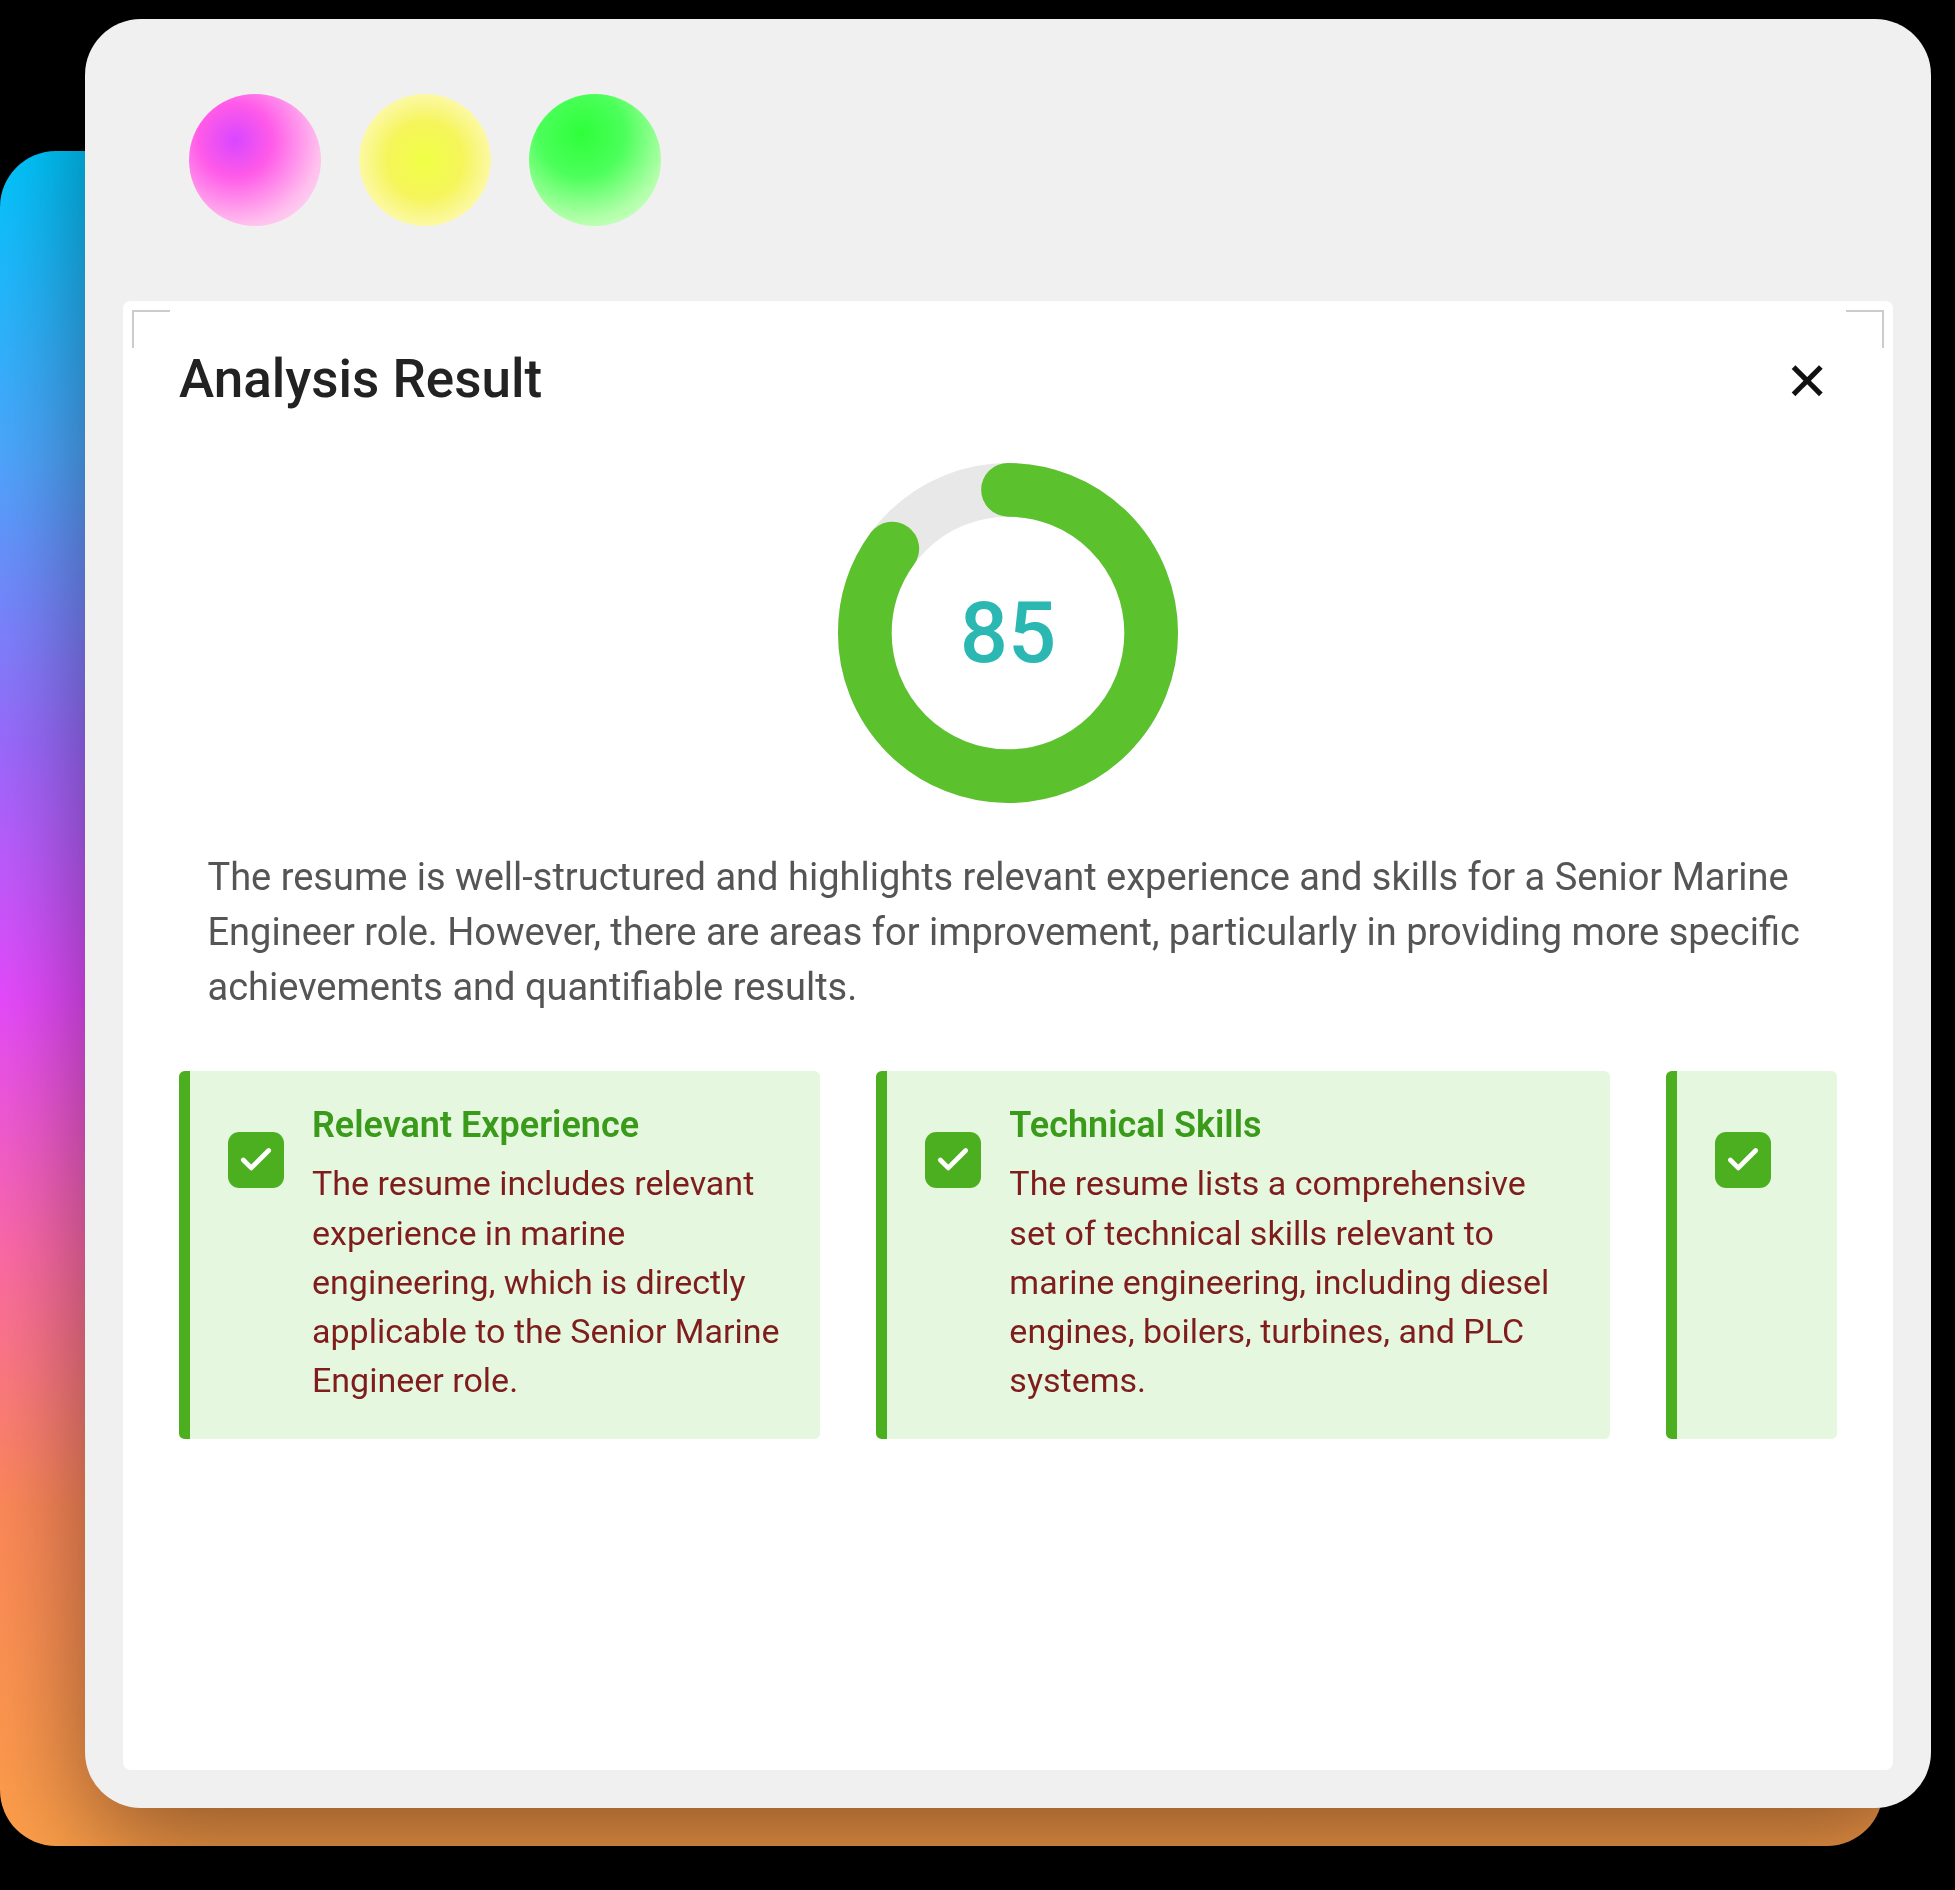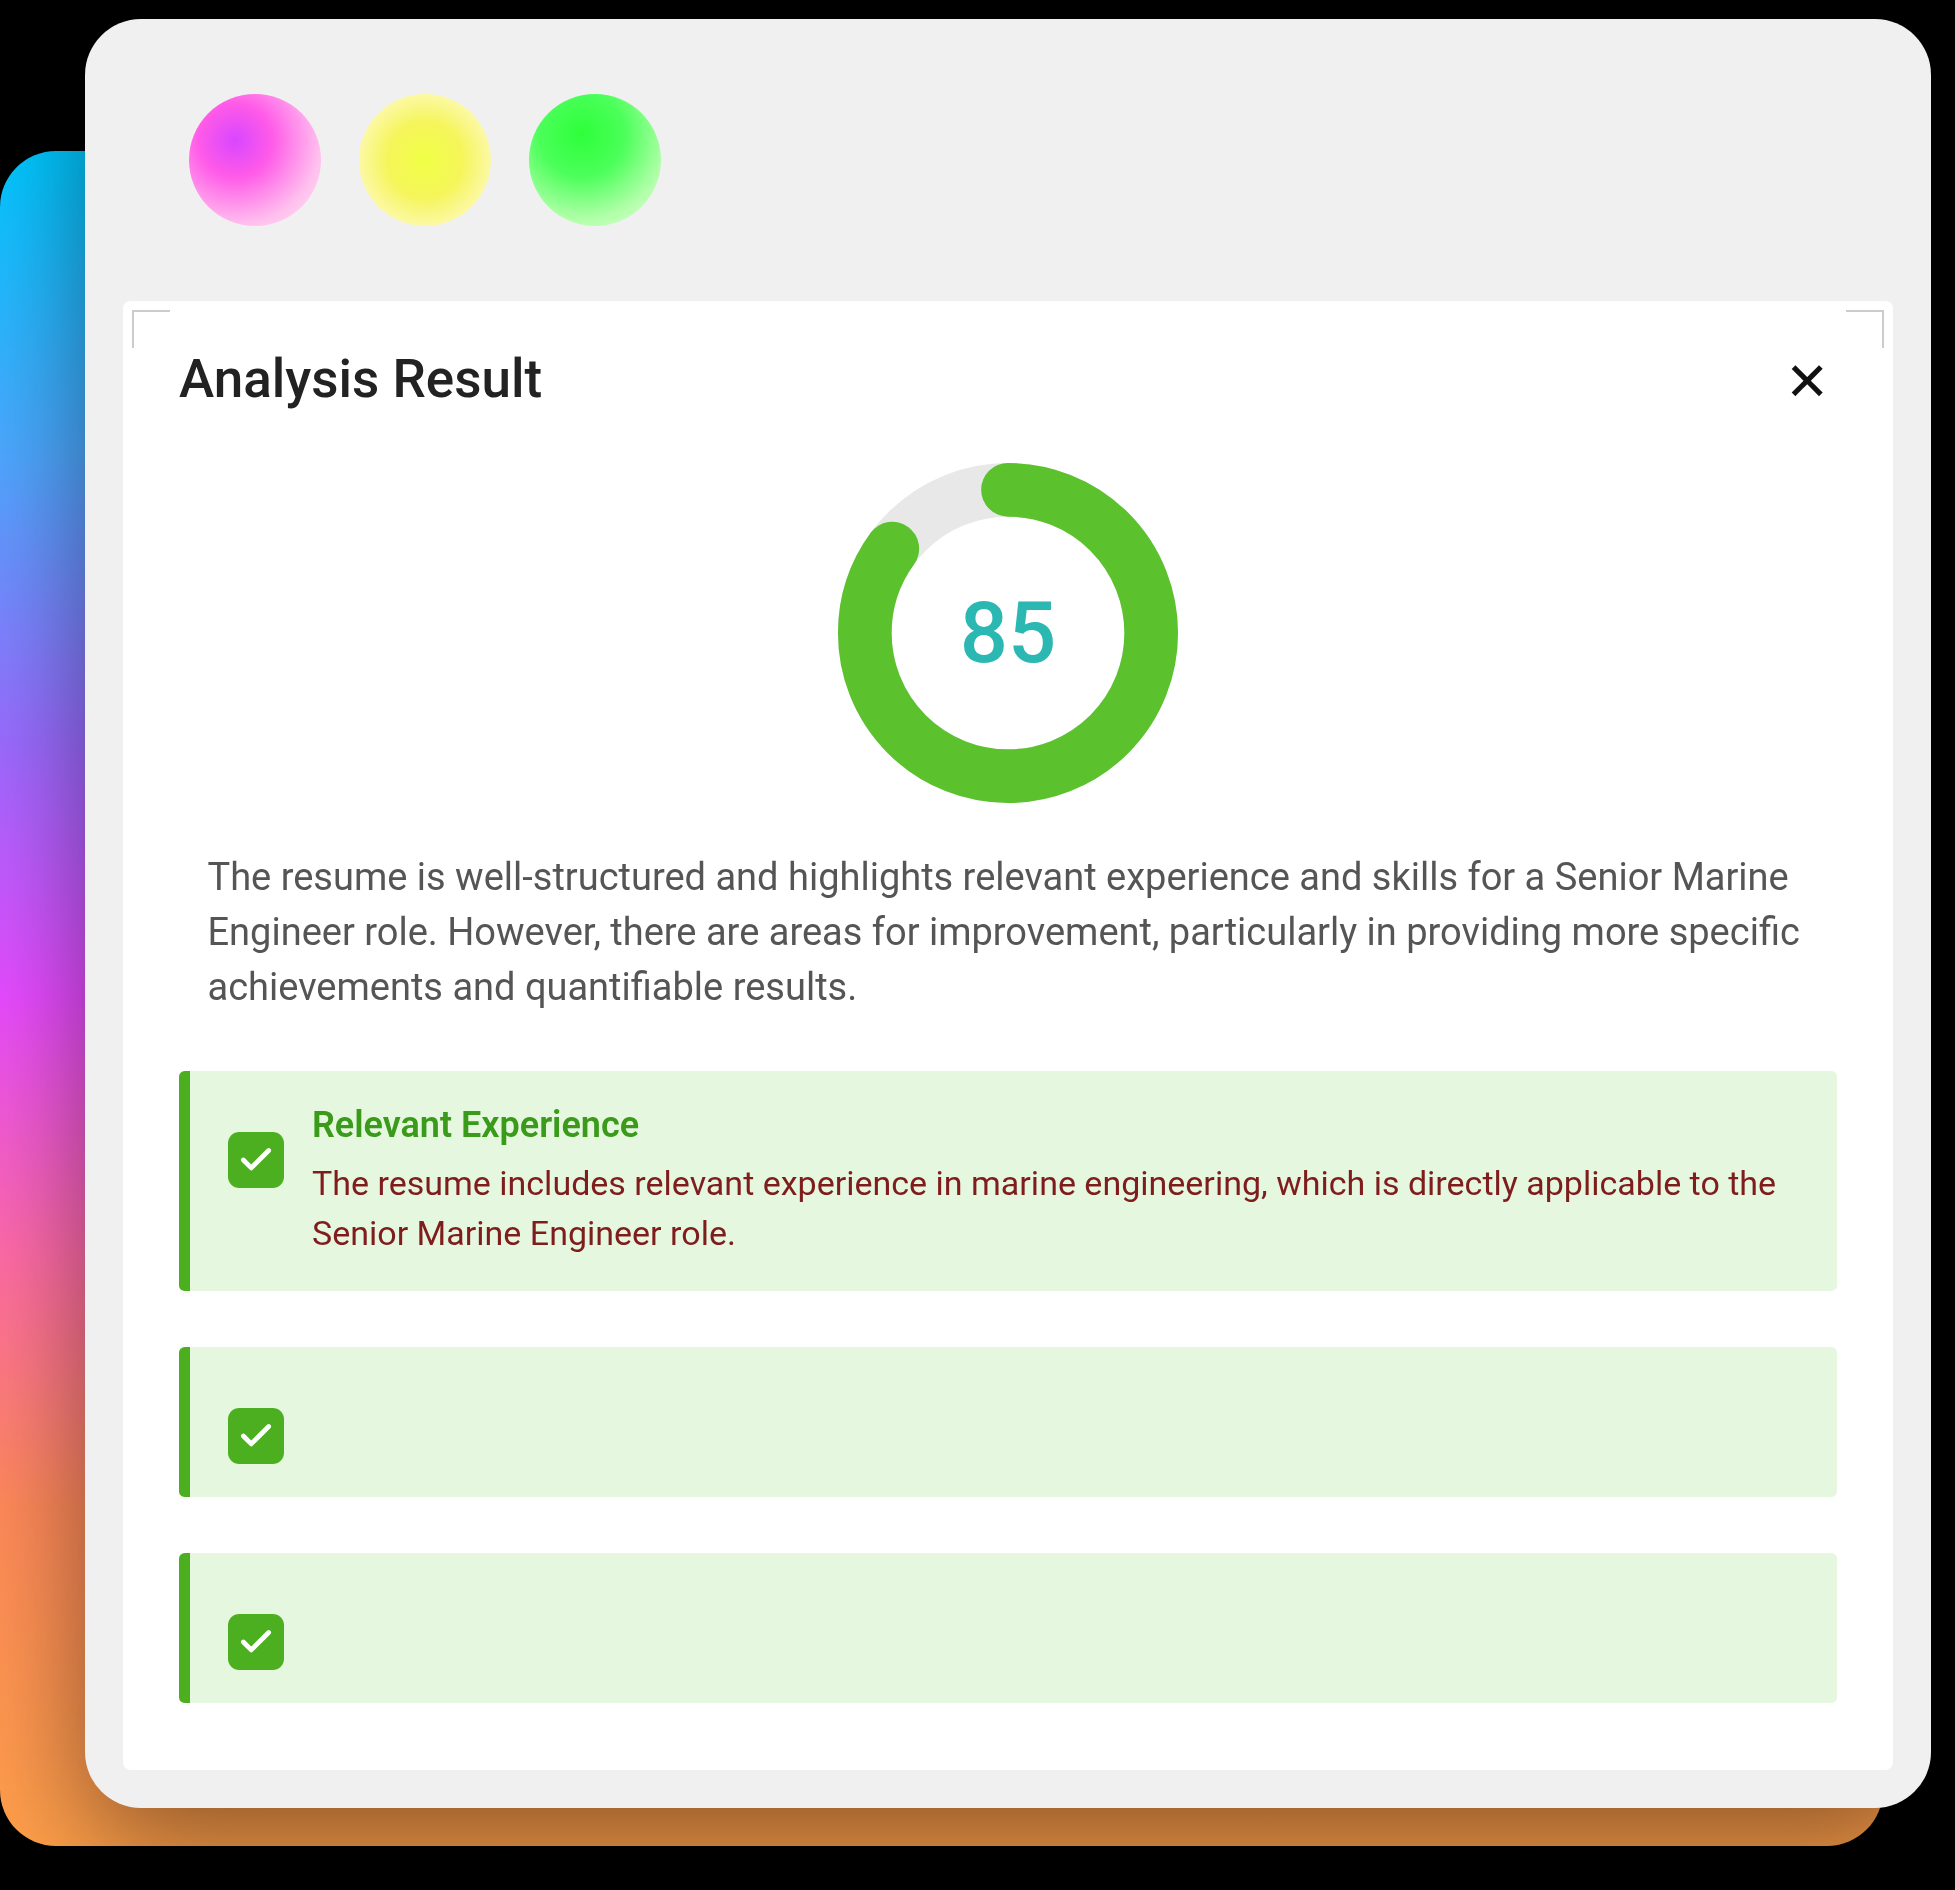--- a/index.html
+++ b/index.html
@@ -110,21 +110,21 @@
 
   .summary {
     text-align: left;
     font-size: 38px;
     line-height: 1.45;
     color: #555;
     max-width: 1601px;
     margin: 0 auto 56px;
   }
 
-  .cards { display: flex; flex-direction: column; gap: 56px; }
+  .cards { display: flex; gap: 56px; }
   .card {
     background: #E6F7E0;
     border-left: 11.3px solid #4CAF1F;
     border-radius: 5.6px;
     padding: 33px 38px;
     display: flex;
     align-items: flex-start;
     gap: 28px;
   }
   .check-badge {
@@ -200,20 +200,24 @@
           <div class="card-text">The resume includes relevant experience in marine engineering, which is directly applicable to the Senior Marine Engineer role.</div>
         </div>
       </div>
 
       <div class="card">
         <div class="check-badge">
           <svg viewBox="0 0 24 24">
               <path d="M4 12l5 5L20 6" fill="none" stroke="#fff" stroke-width="3" stroke-linecap="round" stroke-linejoin="round"></path>
             </svg>
         </div>
+        <div class="card-body">
+          <div class="card-title">Technical Skills</div>
+          <div class="card-text">The resume lists a comprehensive set of technical skills relevant to marine engineering, including diesel engines, boilers, turbines, and PLC systems.</div>
+        </div>
       </div>
 
       <div class="card">
         <div class="check-badge">
           <svg viewBox="0 0 24 24">
               <path d="M4 12l5 5L20 6" fill="none" stroke="#fff" stroke-width="3" stroke-linecap="round" stroke-linejoin="round"></path>
             </svg>
         </div>
         <div class="card-body">
         </div>

